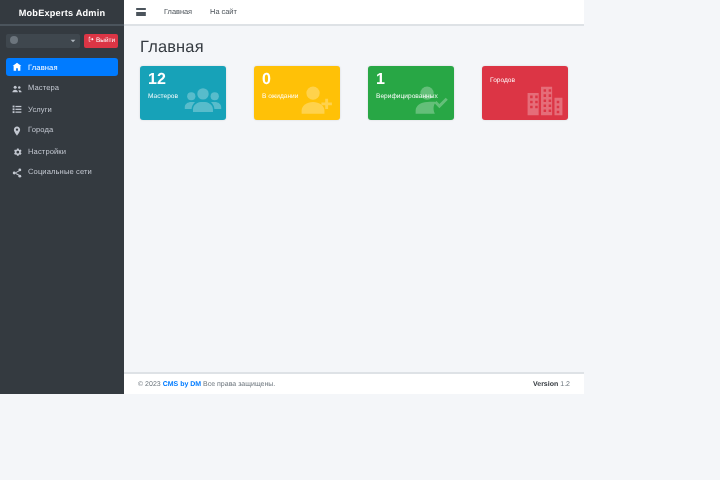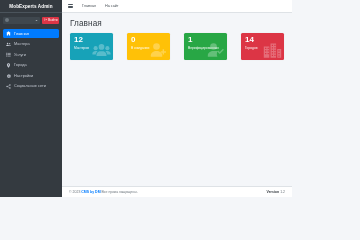--- a/index.html
+++ b/index.html
@@ -298,21 +298,20 @@
           <div class="card-icon">
             <svg viewBox="0 0 24 24">
                 <circle cx="9.5" cy="7" r="4.2"></circle>
                 <path d="M9.5 12.6c-4 0-7.2 2.4-7.2 5.4V20h12.1c-.5-1-.8-2-.8-3.2 0-1.6.5-3 1.4-4.1-1.6-.4-3.4-.1-5.5-.1z"></path>
                 <path d="M22.6 11.2l-1.3-1.3-4 4-1.9-1.9-1.3 1.3 3.2 3.2z"></path>
               </svg>
           </div>
         </div>
 
         <div class="card" style="background:#dc3545">
-          <div class="card-value">14</div>
           <div class="card-label">Городов</div>
           <div class="card-icon">
             <svg viewBox="0 0 24 24">
                 <path d="M1 21h7V7H1v14zm1.6-12.4h1.6v1.6H2.6V8.6zm0 3.2h1.6v1.6H2.6v-1.6zm0 3.2h1.6v1.6H2.6V15zm3.2-6.4h1.6v1.6H5.8V8.6zm0 3.2h1.6v1.6H5.8v-1.6zm0 3.2h1.6v1.6H5.8V15zM9.5 21h7V3h-7v18zm1.6-16.4h1.6v1.6h-1.6V4.6zm0 3.2h1.6v1.6h-1.6V7.8zm0 3.2h1.6v1.6h-1.6V11zm0 3.2h1.6v1.6h-1.6v-1.6zm0 3.2h1.6v1.6h-1.6v-1.6zm3.2-12.8h1.6v1.6h-1.6V4.6zm0 3.2h1.6v1.6h-1.6V7.8zm0 3.2h1.6v1.6h-1.6V11zm0 3.2h1.6v1.6h-1.6v-1.6zm0 3.2h1.6v1.6h-1.6v-1.6zM18 21h5V10h-5v11zm1.4-9.2H21v1.6h-1.6v-1.6zm0 3.2H21v1.6h-1.6V15zm0 3.2H21v1.6h-1.6v-1.6z"></path>
               </svg>
           </div>
         </div>
 
       </div>
     </main>

